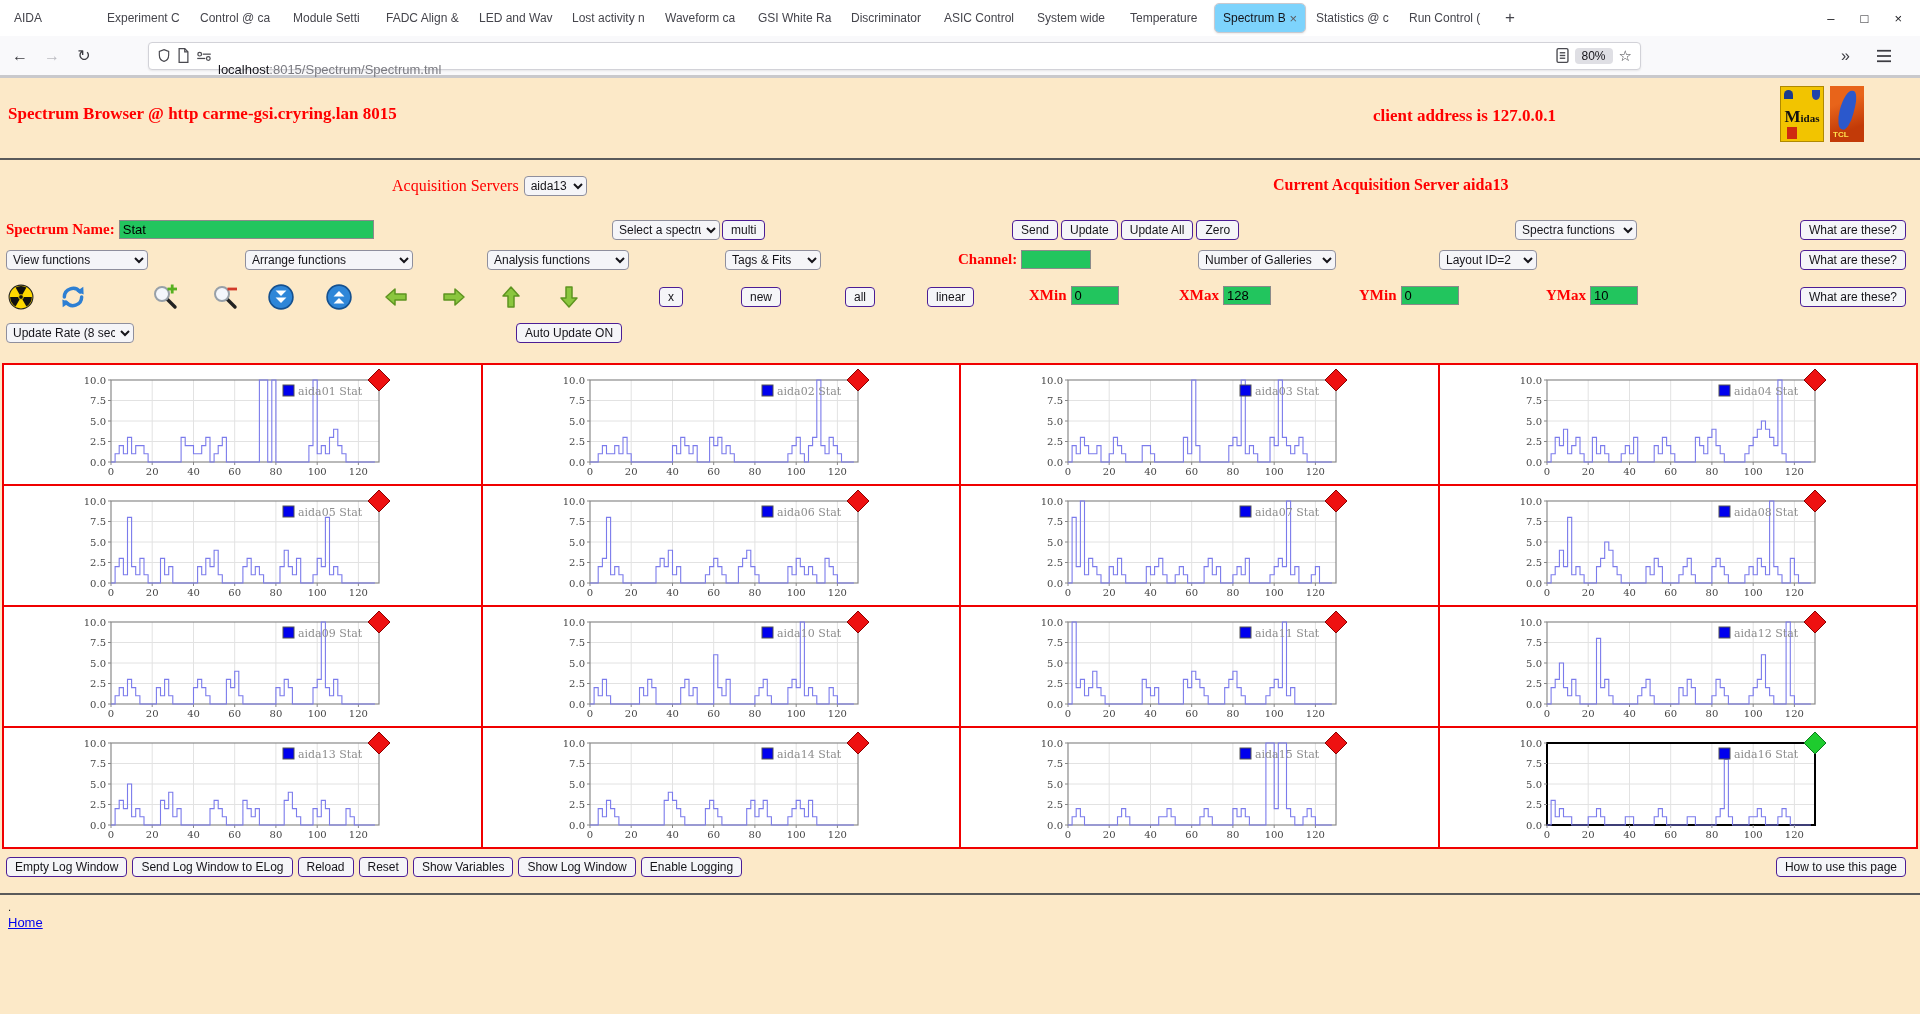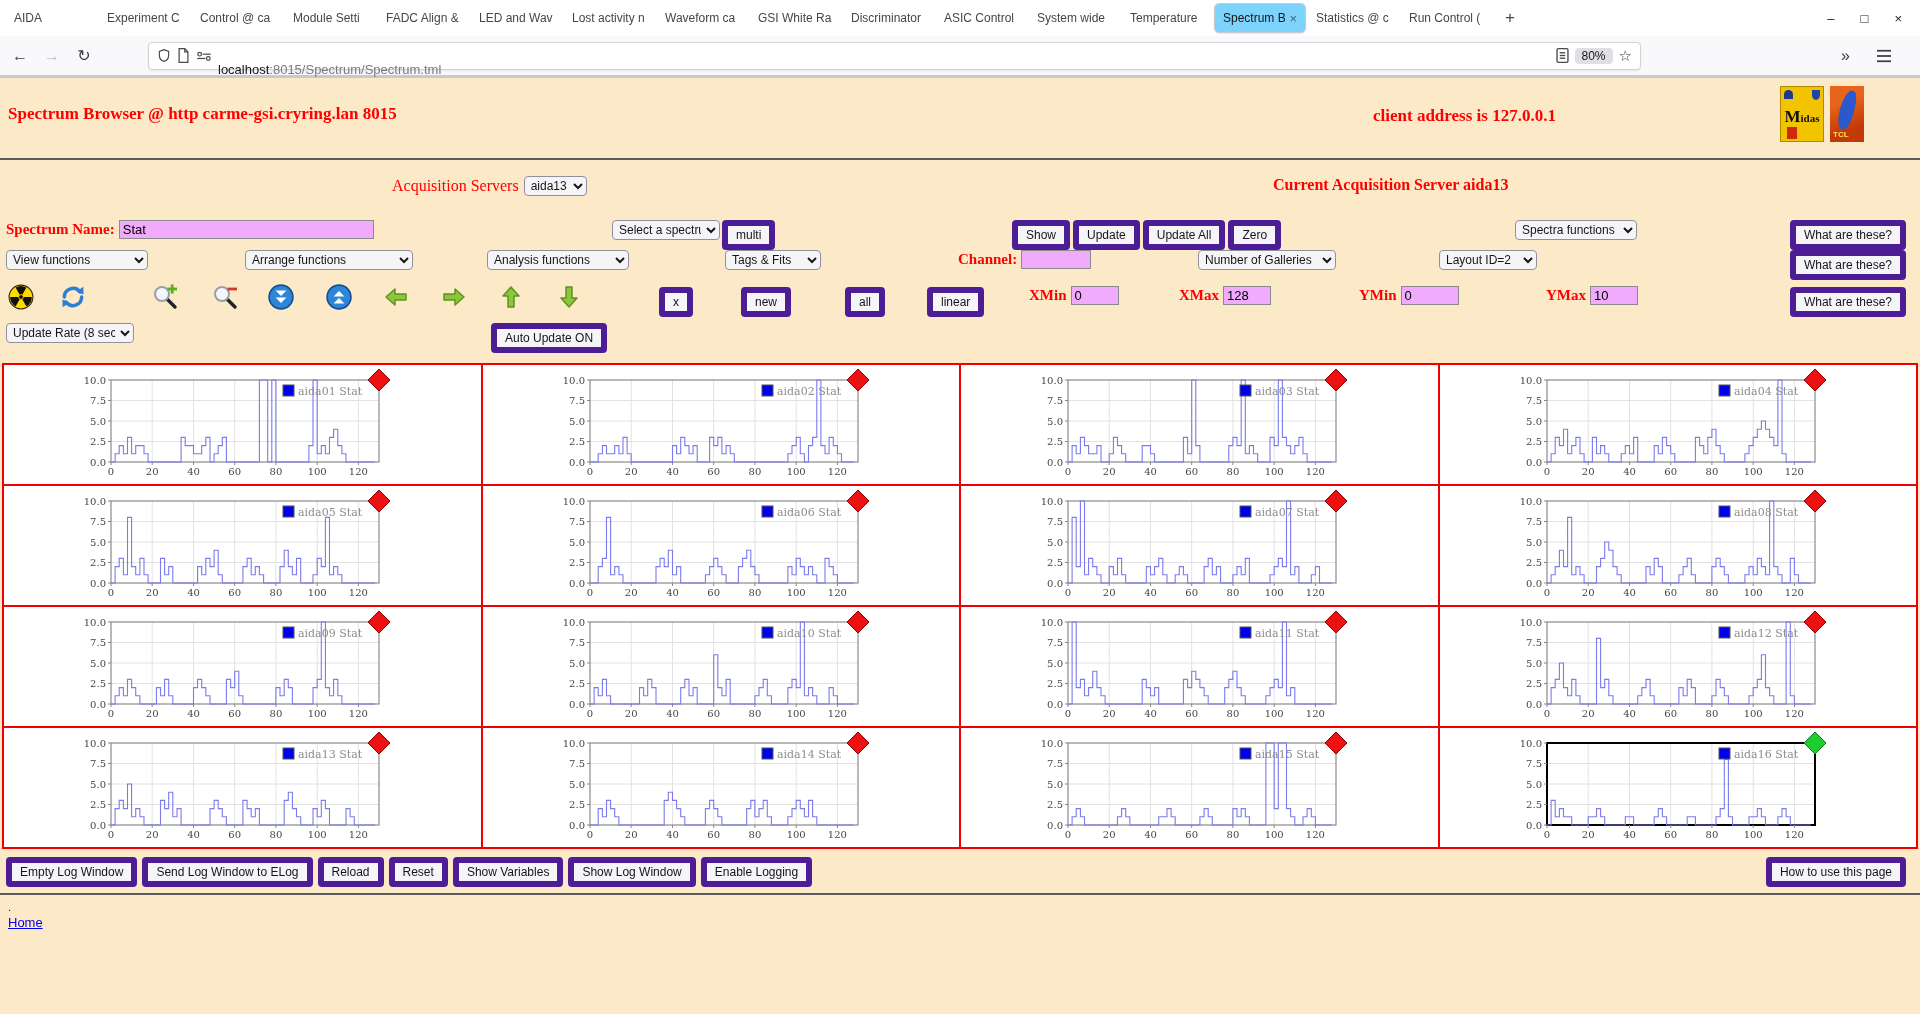--- a/index.html
+++ b/index.html
@@ -54,24 +54,24 @@
   .acq-group { position:absolute; left:392px; top:16px; display:flex; align-items:center; gap:5px; font-size:16px; }
   .acq-current { position:absolute; left:1273px; top:16px; font-size:16px; }
   .ctl-row { position:relative; }
   .row1 { height:30px; }
   .row2 { height:33px; }
   .row3 { height:40px; }
   .row4 { height:38px; }
   .grp { position:absolute; top:2px; display:flex; align-items:center; gap:4px; }
   .lbl { font-family:"Liberation Serif", serif; font-weight:bold; color:#ff0000; font-size:15px; white-space:nowrap; }
   .btn { font-family:"Liberation Sans",sans-serif; font-size:12px; color:#15141a; background:#f5f5f8;
-         border:6px solid #4c1d95; border-radius:4px; padding:2px 8px; white-space:nowrap; }
+         border:1px solid #4c1d95; border-radius:4px; padding:2px 8px; white-space:nowrap; }
   .sel { font-family:"Liberation Sans",sans-serif; font-size:12px; color:#15141a; background:#f5f5f8;
          border:1px solid #8f8f9d; border-radius:4px; padding:1px 2px; }
-  .inp { font-size:13px; border:1px solid #8a8a8a; background:#f0abfc; height:19px; padding:1px 3px; }
+  .inp { font-size:13px; border:1px solid #8a8a8a; background:#22c55e; height:19px; padding:1px 3px; }
   .w-name{width:255px} .w-chan{width:70px} .w-axis{width:48px}
   .w-selspec{width:108px} .w-specfn{width:122px} .w-view{width:142px} .w-arr{width:168px}
   .w-ana{width:142px} .w-tags{width:96px} .w-gal{width:138px} .w-lay{width:98px} .w-rate{width:128px}
   .right-edge { position:absolute; right:14px; top:2px; }
   .tb-icon { position:absolute; top:3px; width:26px; height:26px; display:inline-block; }
   
   table.gallery { width:1916px; margin:4px 2px 0 2px; border-collapse:collapse; }
   table.gallery td { border:2px solid #f00000; background:#fff; width:25%; height:121px; padding:0; text-align:center; vertical-align:middle; }
   table.gallery svg { display:block; margin:0 auto; overflow:visible; }
   
@@ -216,21 +216,21 @@
       <span class="lbl">Spectrum Name:</span>
       <input class="inp w-name" value="Stat" style="">
     </div>
     <div class="grp" style="left:612px">
         <select class="sel w-selspec"><option>Select a spectrum</option></select>
       </div>
     <div class="grp" style="left:722px">
         <button class="btn">multi</button>
       </div>
     <div class="grp" style="left:1012px; gap:3px">
-      <button class="btn">Show</button>
+      <button class="btn">Send</button>
       <button class="btn">Update</button>
       <button class="btn">Update All</button>
       <button class="btn">Zero</button>
     </div>
     <div class="grp" style="left:1515px">
         <select class="sel w-specfn"><option>Spectra functions</option></select>
       </div>
     <button class="btn right-edge">What are these?</button>
   </div>
 
@@ -335,21 +335,21 @@
         </svg></span>
       <span class="tb-icon" style="left: 556px;"><svg viewBox="0 0 26 26" width="26" height="26">
           <polygon points="10,3 10,14 5,14 13,23 21,14 16,14 16,3" fill="#8bc63e" stroke="#5e9420" stroke-width="1.5" stroke-linejoin="round"></polygon>
         </svg></span>
     </div>
 
   <div class="ctl-row row4">
     <div class="grp" style="left:6px">
         <select class="sel w-rate"><option>Update Rate (8 secs)</option></select>
       </div>
-    <div class="grp" style="left:491px">
+    <div class="grp" style="left:516px">
         <button class="btn">Auto Update ON</button>
       </div>
   </div>
 
   <table class="gallery" id="gallery">
       <tbody>
         <tr>
           <td>
             <svg width="330" height="112">
               <line x1="75.2" y1="11" x2="75.2" y2="93" stroke="#e2e2e2" stroke-width="1"></line>

